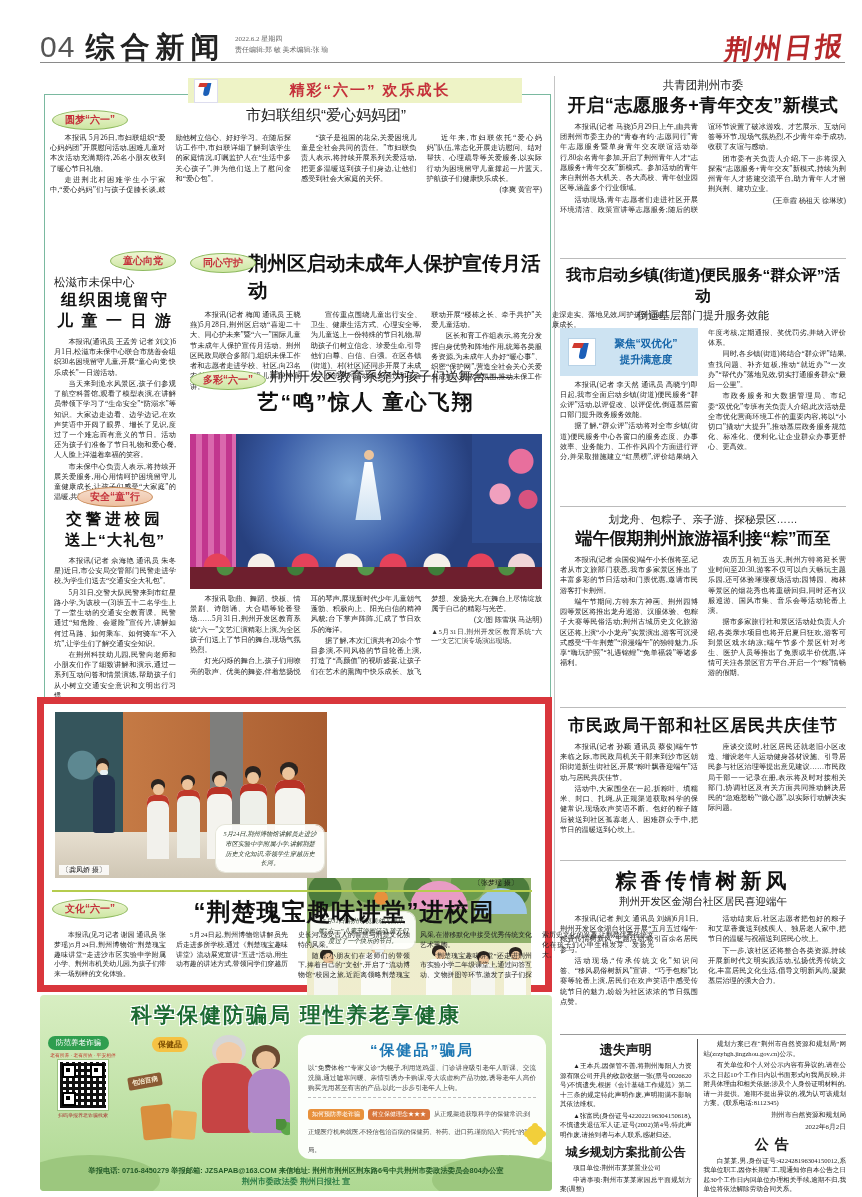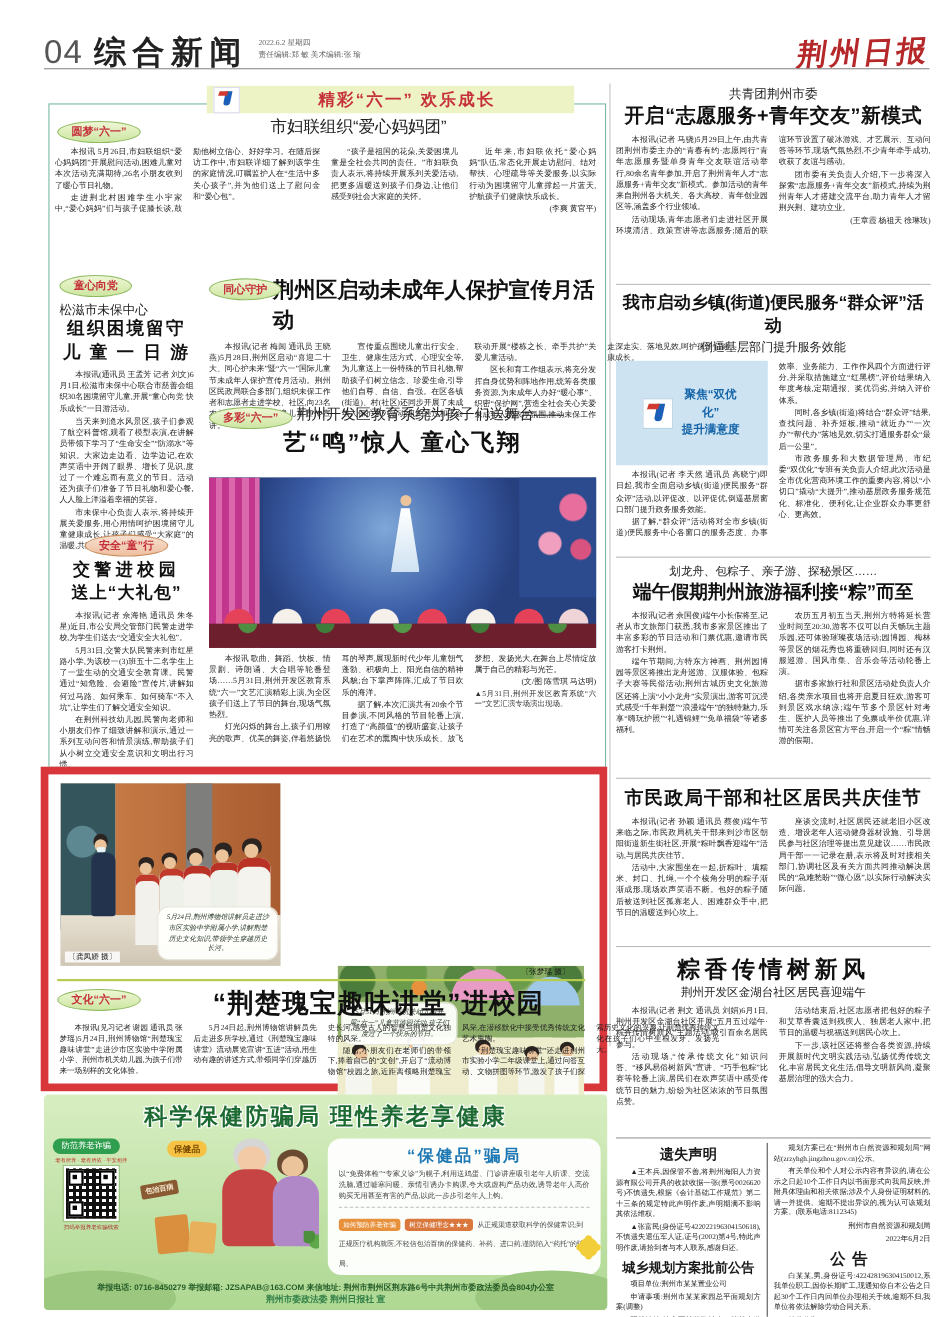--- a/index.html
+++ b/index.html
@@ -33,21 +33,21 @@
   .jlogo{width:22px;height:22px;background:#fff;border:1px solid #dde;position:relative;margin-left:6px;flex:0 0 auto;}
   .jlogo:before{content:"";position:absolute;left:9px;top:3px;width:6px;height:13px;background:#1b5fb8;border-radius:0 0 6px 6px;transform:skewX(-12deg);}
   .jlogo:after{content:"";position:absolute;left:4px;top:3px;width:8px;height:4px;background:#d03a2f;transform:skewX(-20deg);}
   
   .redbox{border:7px solid #d9363c;background:#fff;}
   .photo{position:relative;overflow:hidden;background:#ccc;}
   .caption-bubble{position:absolute;background:rgba(255,255,253,.95);border-radius:9px;padding:4px 6px;
                   font-size:6.3px;line-height:1.55;color:#2a3a2a;font-style:italic;text-align:center;box-shadow:0 0 0 1px #e6e6da;}
   .credit{font-size:7px;color:#111;}
   
-  .bluebox{background:#cde3f2;display:flex;align-items:center;gap:6px;padding:24px;break-inside:avoid;margin-bottom:4px;}
+  .bluebox{background:#cde3f2;display:flex;align-items:center;gap:6px;padding:8px;break-inside:avoid;margin-bottom:4px;}
   .bluebox .txt{color:#1464a8;font-weight:bold;font-family:"Liberation Sans",sans-serif;font-size:10.5px;text-align:center;flex:1;line-height:1.5;}
   .jlogo2{width:26px;height:26px;background:#fff;position:relative;flex:0 0 auto;border:1px solid #b8d2e6;}
   .jlogo2:before{content:"";position:absolute;left:11px;top:4px;width:7px;height:16px;background:#1b5fb8;border-radius:0 0 7px 7px;transform:skewX(-12deg);}
   .jlogo2:after{content:"";position:absolute;left:4px;top:4px;width:10px;height:5px;background:#d03a2f;transform:skewX(-20deg);}
   
   .notice-title{font-weight:bold;text-align:center;font-size:13px;font-family:"Liberation Serif",serif;margin:2px 0;}
   .notice-body{font-size:6.6px;line-height:1.45;text-align:justify;color:#222;}
   .notice-body p{margin:0 0 2px;text-indent:2em;}
   .signoff{text-align:right;font-size:6.8px;margin:1px 0;text-indent:0 !important;}
   
@@ -104,21 +104,21 @@
   <div class="bodytext cols4" style="margin-top:8px;height:66px;">
     <p>本报讯 5月26日,市妇联组织“爱心妈妈团”开展慰问活动,困难儿童对本次活动充满期待,26名小朋友收到了暖心节日礼物。</p>
     <p>走进荆北村困难学生小宇家中,“爱心妈妈”们与孩子促膝长谈,鼓励他树立信心、好好学习。在随后探访工作中,市妇联详细了解到该学生的家庭情况,叮嘱监护人在“生活中多关心孩子”,并为他们送上了慰问金和“爱心包”。</p>
     <p>“孩子是祖国的花朵,关爱困境儿童是全社会共同的责任。”市妇联负责人表示,将持续开展系列关爱活动,把更多温暖送到孩子们身边,让他们感受到社会大家庭的关怀。</p>
     <p>近年来,市妇联依托“爱心妈妈”队伍,常态化开展走访慰问、结对帮扶、心理疏导等关爱服务,以实际行动为困境留守儿童撑起一片蓝天,护航孩子们健康快乐成长。</p>
     <p class="byline">(李爽 黄官平)</p>
   </div>
 </div>
 
 <div class="abs" style="left:54px;top:250px;width:122px;">
-  <div style="text-align:left;"><span class="pill">童心向党</span></div>
+  <div style="text-align:right;"><span class="pill">童心向党</span></div>
   <div style="font-size:11.5px;margin-top:4px;font-family:'Liberation Sans',sans-serif;">松滋市未保中心</div>
   <div class="headline" style="font-size:16px;letter-spacing:2px;text-align:center;">组织困境留守</div>
   <div class="headline" style="font-size:16px;letter-spacing:2px;">儿 童 一 日 游</div>
   <div class="bodytext" style="margin-top:5px;">
     <p>本报讯(通讯员 王孟芳 记者 刘文)6月1日,松滋市未保中心联合市慈善会组织30名困境留守儿童,开展“童心向党 快乐成长”一日游活动。</p>
     <p>当天来到洈水风景区,孩子们参观了航空科普馆,观看了模型表演,在讲解员带领下学习了“生命安全”“防溺水”等知识。大家边走边看、边学边记,在欢声笑语中开阔了眼界、增长了见识,度过了一个难忘而有意义的节日。活动还为孩子们准备了节日礼物和爱心餐,人人脸上洋溢着幸福的笑容。</p>
     <p>市未保中心负责人表示,将持续开展关爱服务,用心用情呵护困境留守儿童健康成长,让孩子们感受“大家庭”的温暖,共同拥抱“大千世界”。</p>
   </div>
 </div>
 
@@ -165,21 +165,21 @@
     <p>本报讯 歌曲、舞蹈、快板、情景剧、诗朗诵、大合唱等轮番登场……5月31日,荆州开发区教育系统“六一”文艺汇演精彩上演,为全区孩子们送上了节日的舞台,现场气氛热烈。</p>
     <p>灯光闪烁的舞台上,孩子们用嘹亮的歌声、优美的舞姿,伴着悠扬悦耳的琴声,展现新时代少年儿童朝气蓬勃、积极向上、阳光自信的精神风貌;台下掌声阵阵,汇成了节日欢乐的海洋。</p>
     <p>据了解,本次汇演共有20余个节目参演,不同风格的节目轮番上演,打造了“高颜值”的视听盛宴,让孩子们在艺术的熏陶中快乐成长、放飞梦想、发扬光大,在舞台上尽情绽放属于自己的精彩与光芒。</p>
     <p class="byline">(文/图 陈雪琪 马达明)</p>
     <p class="note" style="text-indent:0;">▲5月31日,荆州开发区教育系统“六一”文艺汇演专场演出现场。</p>
   </div>
 </div>
 
 <div class="abs redbox" style="left:37px;top:697px;width:501px;height:281px;">
 
-  <div class="photo abs" style="left:11px;top:8px;width:200px;height:166px;background:#d8cfc2;">
+  <div class="photo abs" style="left:11px;top:8px;width:272px;height:166px;background:#d8cfc2;">
     <div class="shape" style="left:0;top:0;width:25%;height:80%;background:radial-gradient(circle at 40% 40%,#5d8891 0 14px,transparent 15px),#35555c;"></div>
     <div class="shape" style="left:25%;top:0;width:75%;height:72%;background:linear-gradient(90deg,#c4order 0,#bd6f3d 0,#a85c30 100%);background:linear-gradient(90deg,#c57a45,#a85c30);"></div>
     <div class="shape" style="left:57%;top:0;width:12%;height:72%;background:#7e7e7c;"></div>
     <div class="shape" style="left:0;bottom:0;width:100%;height:28%;background:linear-gradient(#e7dfd0,#cfc6b4);"></div>
 
     <div class="hair" style="left:15%;top:28%;width:13px;height:13px;"></div>
     <div class="head" style="left:15.5%;top:31%;width:11px;height:11px;"></div>
     <div class="mask" style="left:16.5%;top:35%;width:8px;height:5px;"></div>
     <div class="shape" style="left:14%;top:38%;width:22px;height:58px;background:#23324d;border-radius:8px 8px 3px 3px;"></div>
 
@@ -334,21 +334,21 @@
       <p>据市多家旅行社和景区活动处负责人介绍,各类亲水项目也将开启夏日狂欢,游客可到景区戏水纳凉;端午节多个景区针对考生、医护人员等推出了免票或半价优惠,详情可关注各景区官方平台,开启一个“粽”情畅游的假期。</p>
     </div>
   </div>
 
   <div class="hrule-light" style="position:static;margin:6px 0;"></div>
 
   <div>
     <div class="headline" style="font-size:17px;letter-spacing:1px;">市民政局干部和社区居民共庆佳节</div>
     <div class="bodytext cols2" style="margin-top:5px;height:112px;">
       <p>本报讯(记者 孙颖 通讯员 蔡俊)端午节来临之际,市民政局机关干部来到沙市区朝阳街道新生街社区,开展“粽叶飘香迎端午”活动,与居民共庆佳节。</p>
-      <p>活动中,大家围坐在一起,折粽叶、填糯米、封口、扎绳,一个个棱角分明的粽子渐渐成形,现场欢声笑语不断。包好的粽子随后被送到社区孤寡老人、困难群众手中,把节日的温暖送到心坎上。</p>
+      <p>活动中,大家围坐在一起,折粽叶、填糯米、封口、扎绳,从正规渠道获取科学的保健常识,现场欢声笑语不断。包好的粽子随后被送到社区孤寡老人、困难群众手中,把节日的温暖送到心坎上。</p>
       <p>座谈交流时,社区居民还就老旧小区改造、增设老年人运动健身器材设施、引导居民参与社区治理等提出意见建议……市民政局干部一一记录在册,表示将及时对接相关部门,协调社区及有关方面共同推动解决居民的“急难愁盼”“微心愿”,以实际行动解决实际问题。</p>
     </div>
   </div>
 
   <div class="hrule-light" style="position:static;margin:6px 0;"></div>
 
   <div>
     <div class="headline" style="font-size:21px;font-family:'Liberation Serif',serif;letter-spacing:4px;">粽香传情树新风</div>
     <div class="kicker" style="font-size:10.5px;">荆州开发区金湖台社区居民喜迎端午</div>
     <div class="bodytext cols2" style="margin-top:5px;height:112px;">

